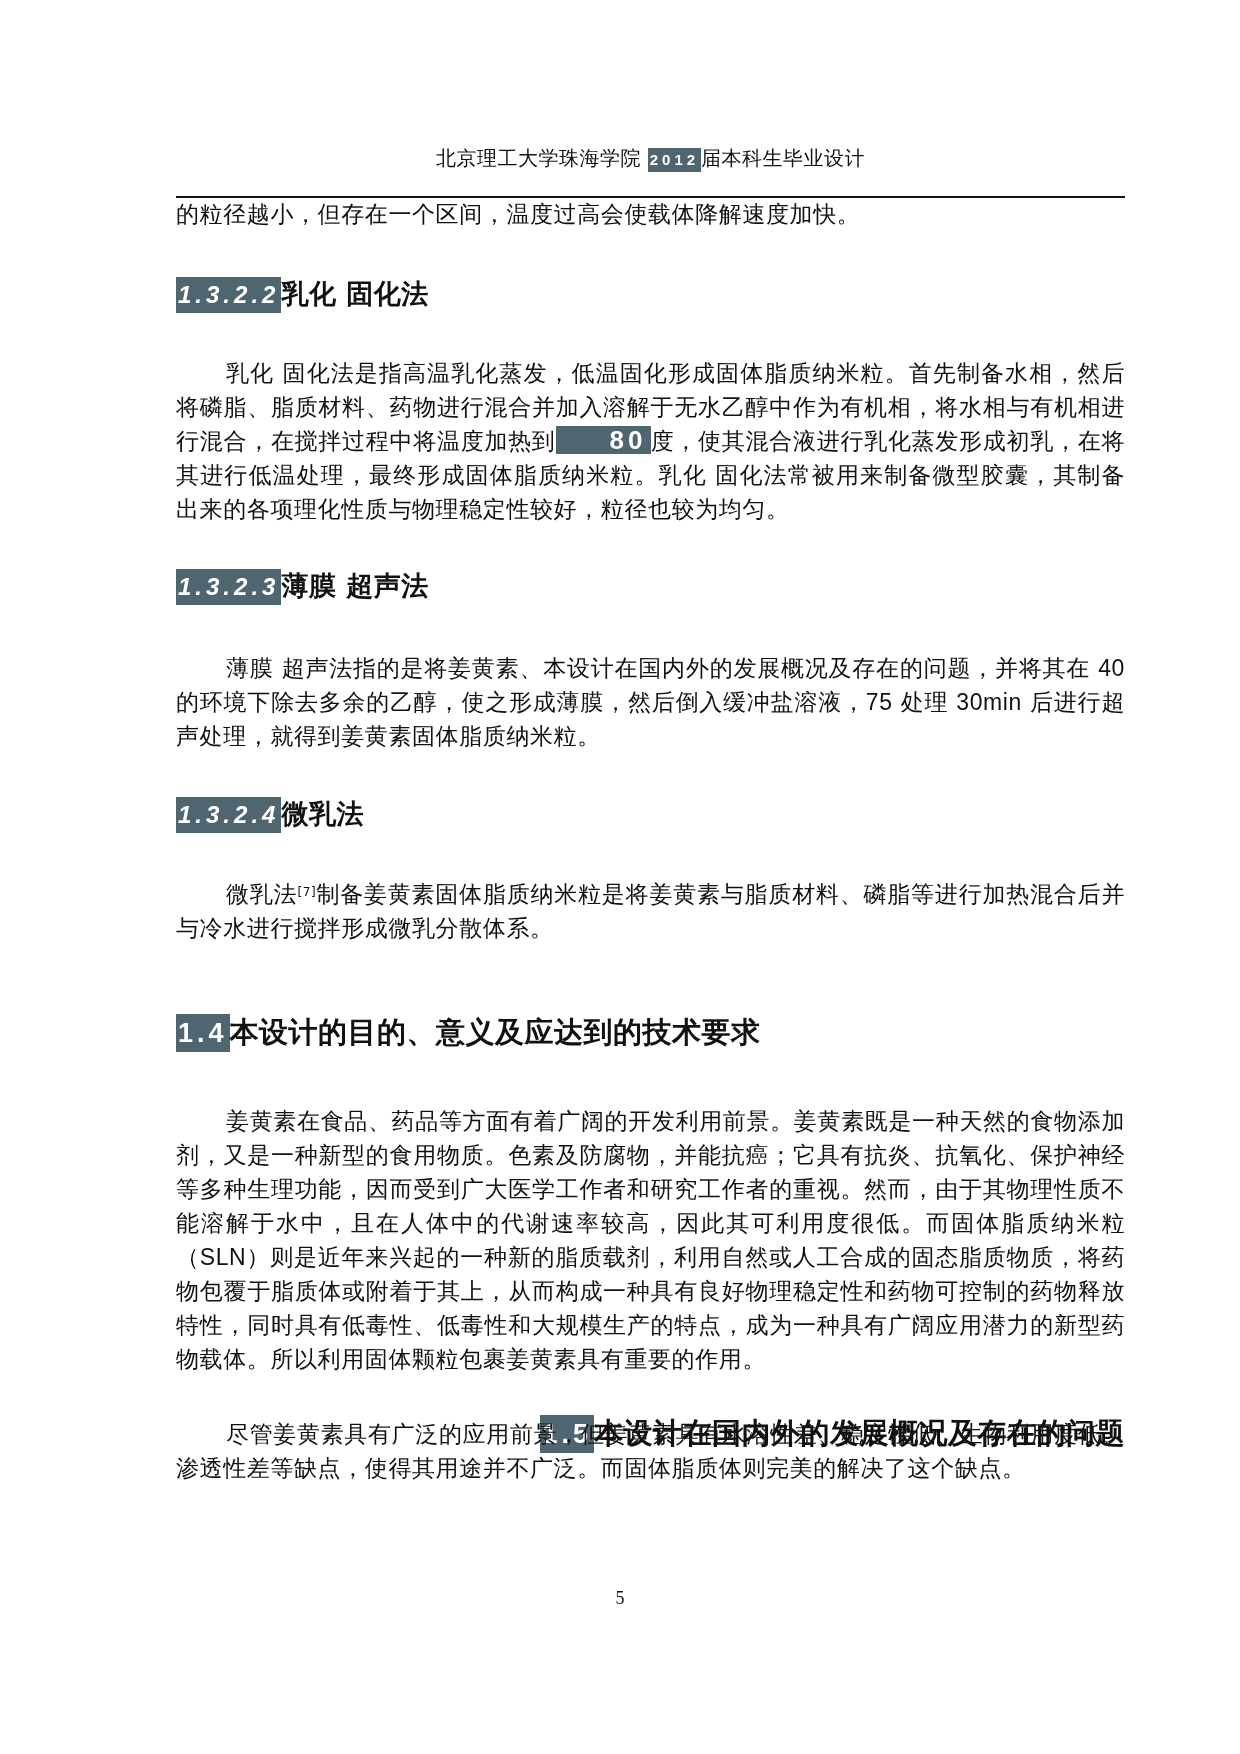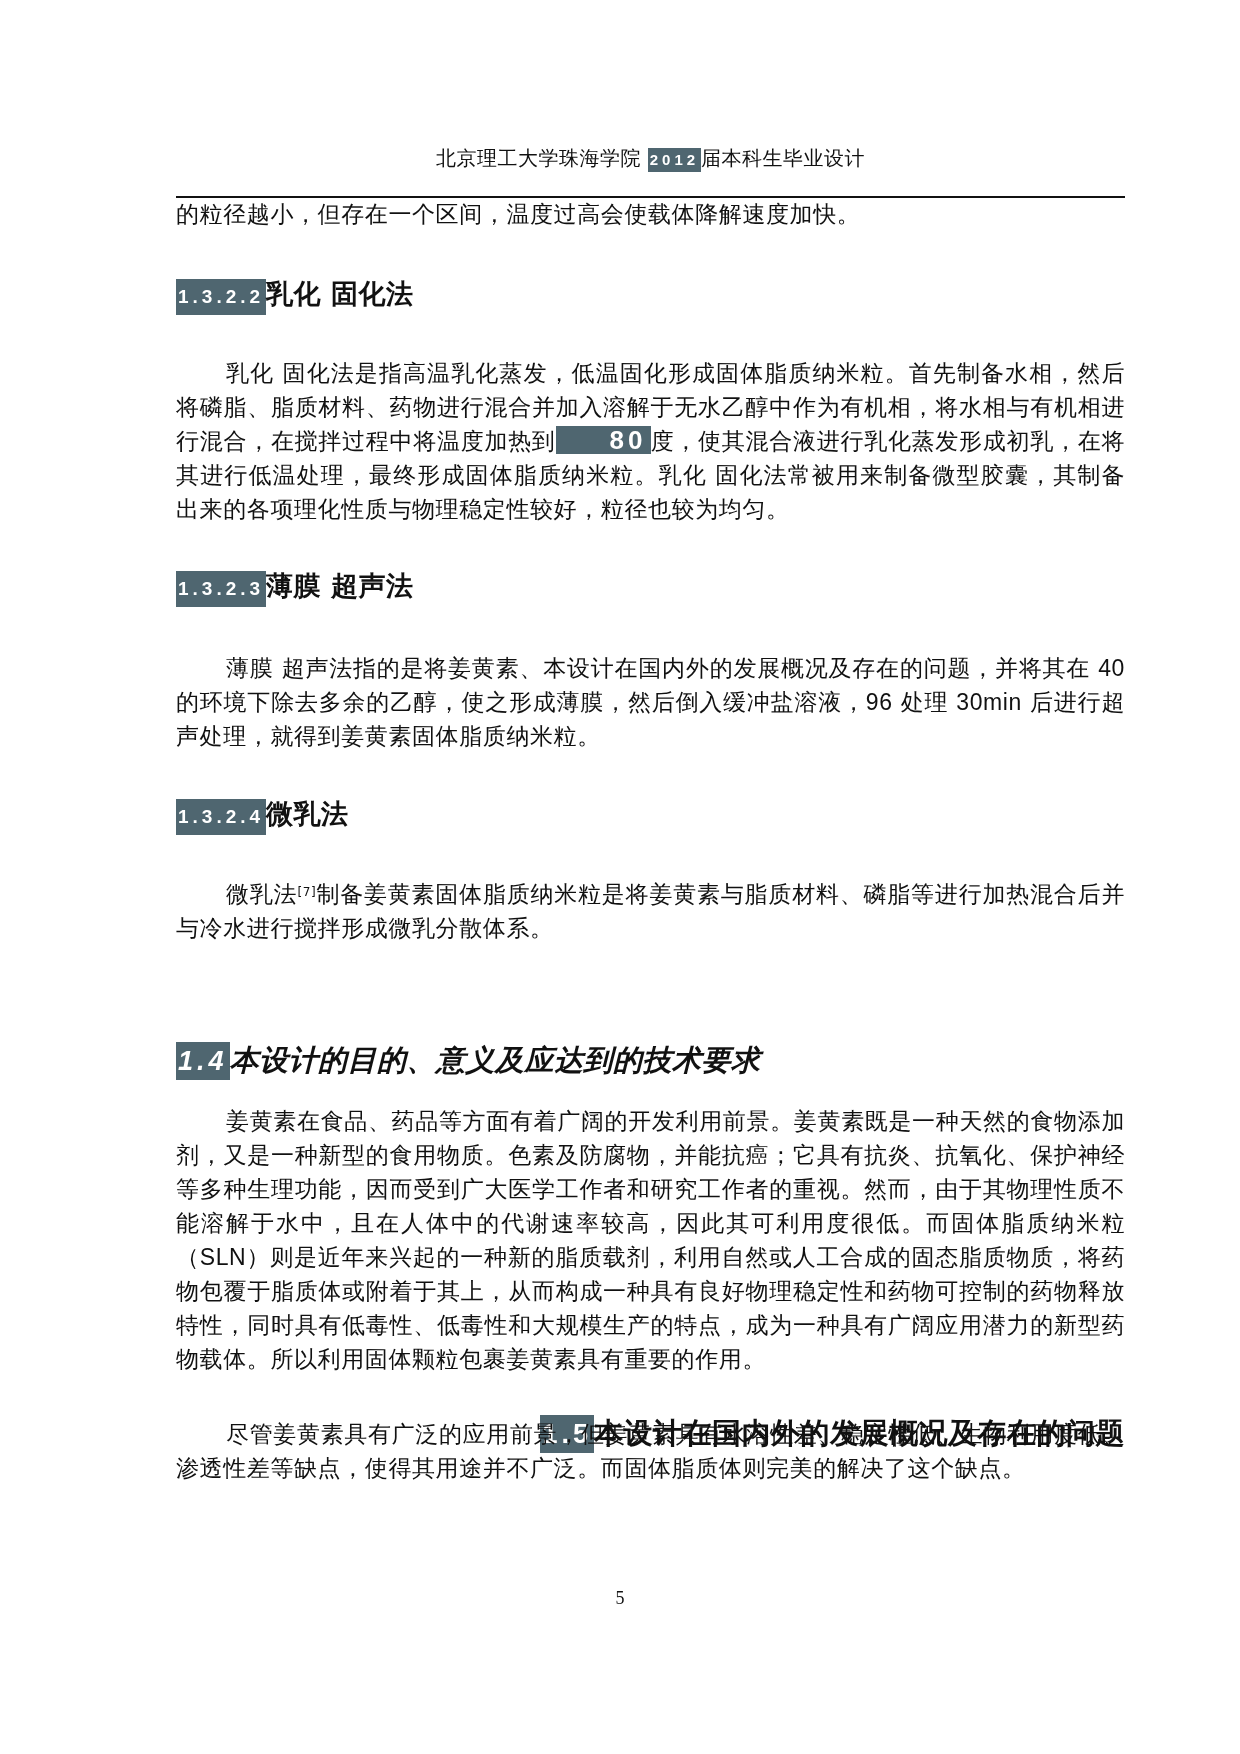--- a/index.html
+++ b/index.html
@@ -7,21 +7,21 @@
          font-family: "DejaVu Sans", "Liberation Sans", sans-serif; color: #111; }
   .page-header { position: absolute; left: 176px; width: 949px; top: 143px; text-align: center;
                  font-size: 20px; line-height: 30px; letter-spacing: 0.5px; }
   .header-rule { position: absolute; left: 176px; width: 949px; top: 196px; height: 2px; background: #111; }
   .mask { display: inline-block; background: #4f6670; color: #ffffff; font-family: "Liberation Sans", sans-serif;
           font-weight: bold; letter-spacing: 4px; padding: 0 2px; }
   .block { position: absolute; left: 176px; width: 949px; }
   .para { font-size: 23px; line-height: 34px; text-align: justify; margin: 0; letter-spacing: 0.6px; }
   .indent { text-indent: 50px; }
   .h4 { font-size: 27px; line-height: 38px; margin: 0; letter-spacing: 0.5px; }
-  .h4 .mask { font-size: 19px; line-height: 36px; }
+  .h4 .mask { font-size: 24px; line-height: 36px; font-style: italic; }
   .h2 { font-size: 29px; line-height: 40px; margin: 0; letter-spacing: 0.5px; }
   .h2 .mask { font-size: 27px; line-height: 38px; }
   .inline-mask { font-size: 26px; line-height: 28px; padding: 0 4px; }
   sup { font-size: 12px; vertical-align: top; position: relative; top: -2px; }
   .serif { font-family: Liberation Sans, sans-serif; }
   .page-number { position: absolute; left: 0; width: 1240px; top: 1588px; text-align: center;
                  font-family: "Liberation Serif", serif; font-size: 18px; }
 </style>
 </head>
 <body>
@@ -40,31 +40,31 @@
   <h4 class="h4"><span class="mask">1.3.2.2</span><span>乳化  固化法</span></h4>
 </div>
 <div class="block" style="top:356px;">
   <p class="para indent"><span>乳化  固化法是指高温乳化蒸发，低温固化形成固体脂质纳米粒。首先制备水相，然后将磷脂、脂质材料、药物进行混合并加入溶解于无水乙醇中作为有机相，将水相与有机相进行混合，在搅拌过程中将温度加热到</span><span class="mask inline-mask">80</span><span>度，使其混合液进行乳化蒸发形成初乳，在将其进行低温处理，最终形成固体脂质纳米粒。乳化  固化法常被用来制备微型胶囊，其制备出来的各项理化性质与物理稳定性较好，粒径也较为均匀。</span></p>
 </div>
 
 <div class="block" style="top:567px;">
   <h4 class="h4"><span class="mask">1.3.2.3</span><span>薄膜  超声法</span></h4>
 </div>
 <div class="block" style="top:651px;">
-  <p class="para indent"><span>薄膜  超声法指的是将姜黄素、本设计在国内外的发展概况及存在的问题，并将其在 </span><span class="serif">40</span><span>   的环境下除去多余的乙醇，使之形成薄膜，然后倒入缓冲盐溶液，</span><span class="serif">96</span><span>   处理 </span><span class="serif">30min</span><span> 后进行超声处理，就得到姜黄素固体脂质纳米粒。</span></p>
+  <p class="para indent"><span>薄膜  超声法指的是将姜黄素、本设计在国内外的发展概况及存在的问题，并将其在 </span><span class="serif">40</span><span>   的环境下除去多余的乙醇，使之形成薄膜，然后倒入缓冲盐溶液，</span><span class="serif">75</span><span>   处理 </span><span class="serif">30min</span><span> 后进行超声处理，就得到姜黄素固体脂质纳米粒。</span></p>
 </div>
 
 <div class="block" style="top:795px;">
   <h4 class="h4"><span class="mask">1.3.2.4</span><span>微乳法</span></h4>
 </div>
 <div class="block" style="top:877px;">
   <p class="para indent"><span>微乳法</span><sup>[7]</sup><span>制备姜黄素固体脂质纳米粒是将姜黄素与脂质材料、磷脂等进行加热混合后并与冷水进行搅拌形成微乳分散体系。</span></p>
 </div>
 
-<div class="block" style="top:1040px;font-style:italic;">
+<div class="block" style="top:1012px;">
   <h2 class="h2"><span class="mask">1.4</span><span>本设计的目的、意义及应达到的技术要求</span></h2>
 </div>
 <div class="block" style="top:1104px;">
   <p class="para indent"><span>姜黄素在食品、药品等方面有着广阔的开发利用前景。姜黄素既是一种天然的食物添加剂，又是一种新型的食用物质。色素及防腐物，并能抗癌；它具有抗炎、抗氧化、保护神经等多种生理功能，因而受到广大医学工作者和研究工作者的重视。然而，由于其物理性质不能溶解于水中，且在人体中的代谢速率较高，因此其可利用度很低。而固体脂质纳米粒（</span><span class="serif">SLN</span><span>）则是近年来兴起的一种新的脂质载剂，利用自然或人工合成的固态脂质物质，将药物包覆于脂质体或附着于其上，从而构成一种具有良好物理稳定性和药物可控制的药物释放特性，同时具有低毒性、低毒性和大规模生产的特点，成为一种具有广阔应用潜力的新型药物载体。所以利用固体颗粒包裹姜黄素具有重要的作用。</span></p>
 </div>
 
 <div class="block" style="top:1413px;text-align:right;">
   <h2 class="h2"><span class="mask">1.5</span><span>本设计在国内外的发展概况及存在的问题</span></h2>
 </div>
 <div class="block" style="top:1417px;">

